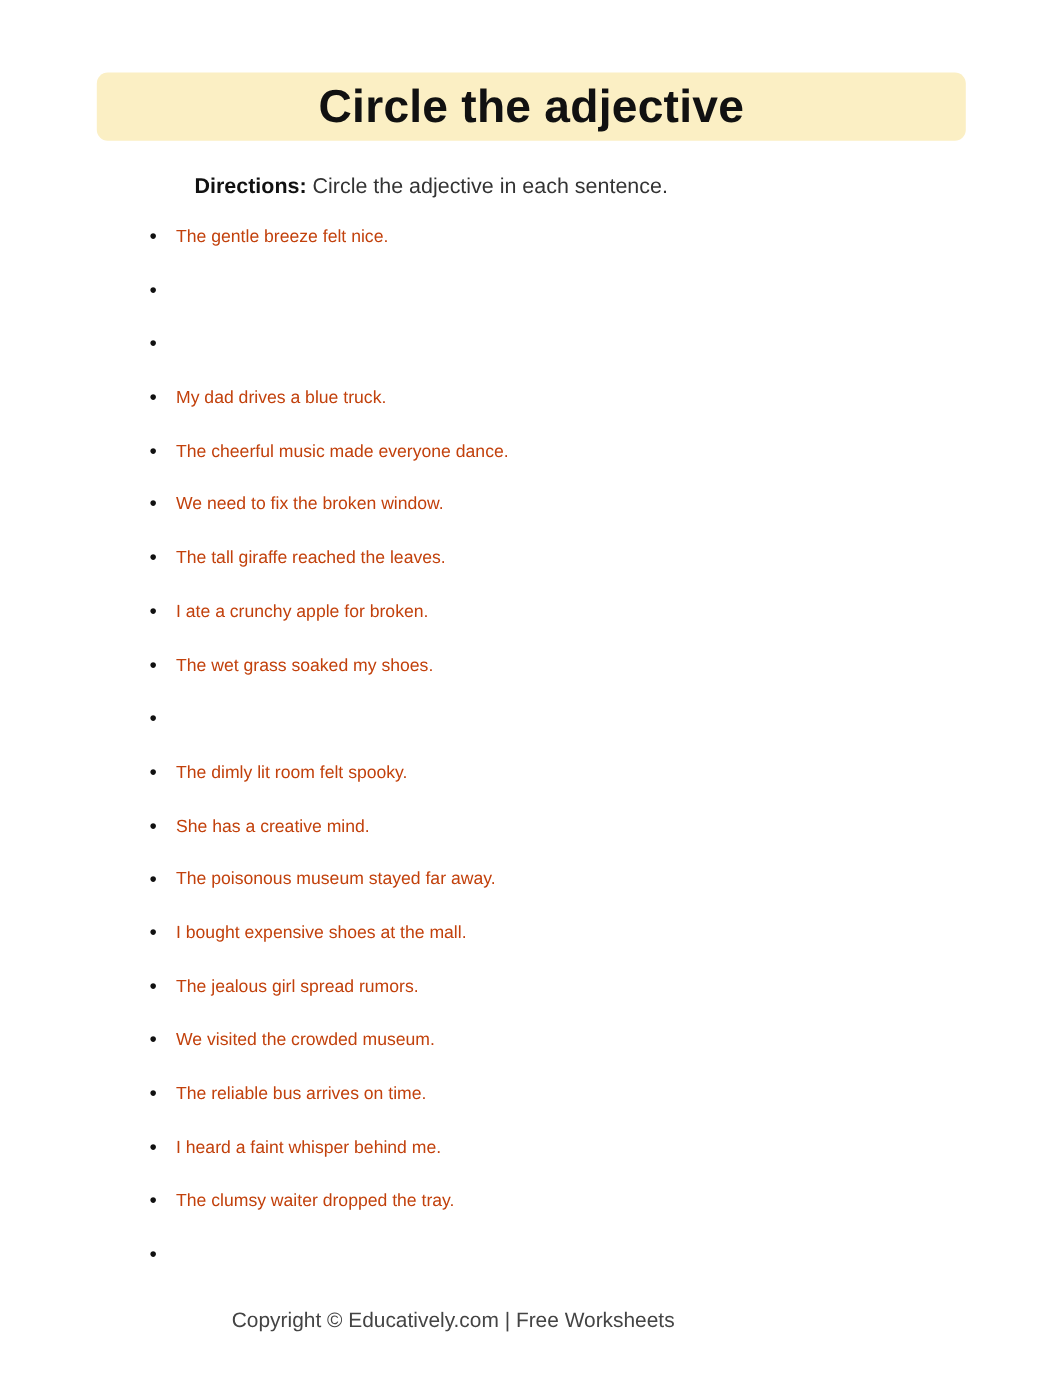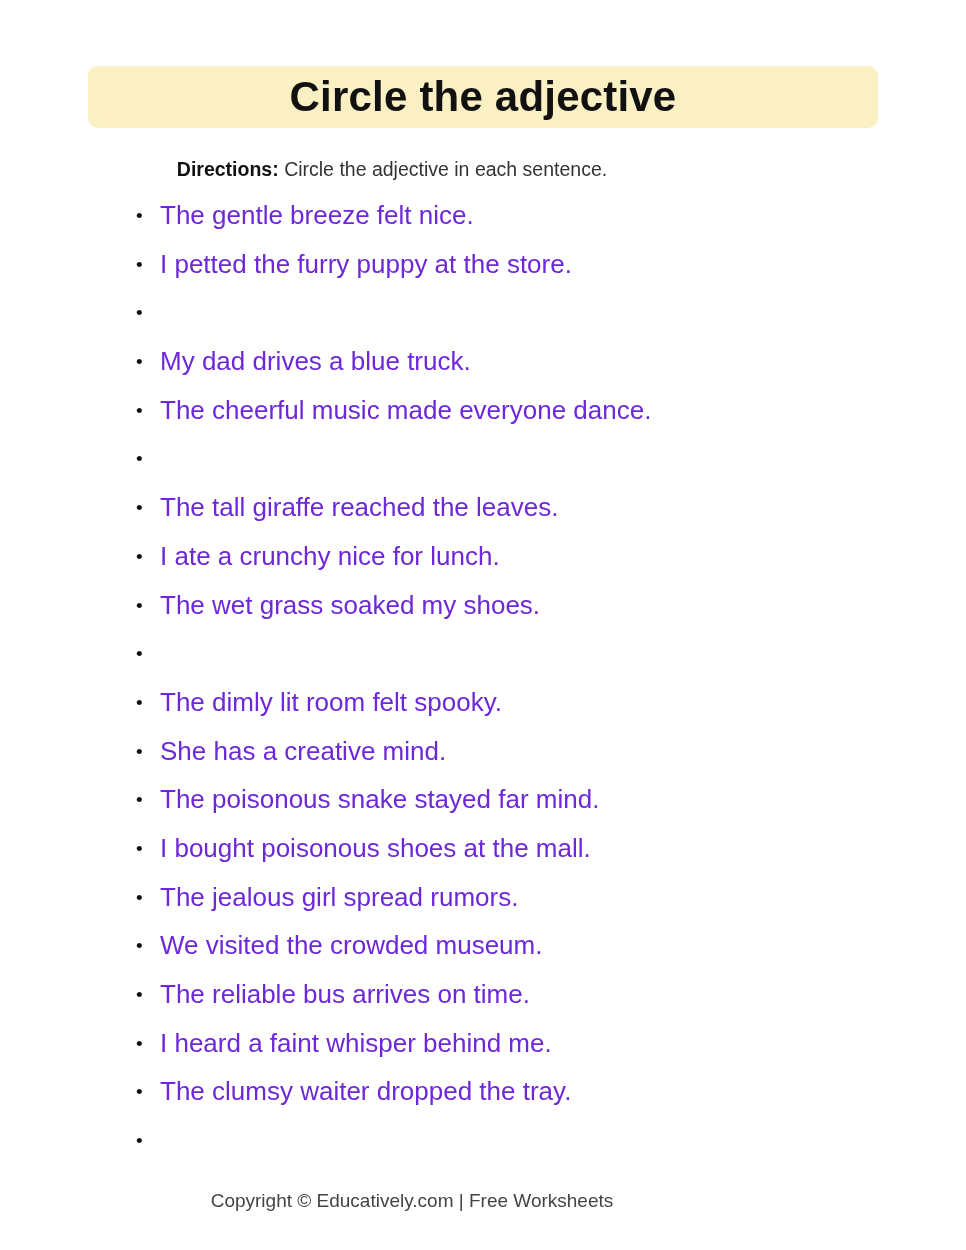--- a/index.html
+++ b/index.html
@@ -85,23 +85,23 @@
     width: 32px;
     flex: 0 0 32px;
     font-size: 19px;
     line-height: 27px;
     color: #111111;
     text-align: left;
     padding-left: 8px;
     box-sizing: border-box;
   }
   .question-text {
-    font-size: 26px;
+    font-size: 16px;
     line-height: 27px;
-    color: #6d28d9;
+    color: #c2410c;
     font-weight: 400;
     white-space: nowrap;
   }
   
   .footer {
     position: absolute;
     left: 0;
     right: 0;
     top: 1190px;
     text-align: center;
@@ -125,66 +125,66 @@
     <span class="directions-body">Circle the adjective in each sentence.</span>
   </div>
 
   <ul class="question-list" id="question-list">
       <li class="question-item">
         <span class="bullet">•</span>
         <span class="question-text">The gentle breeze felt nice.</span>
       </li>
       <li class="question-item">
         <span class="bullet">•</span>
-        <span class="question-text">I petted the furry puppy at the store.</span>
       </li>
       <li class="question-item">
         <span class="bullet">•</span>
       </li>
       <li class="question-item">
         <span class="bullet">•</span>
         <span class="question-text">My dad drives a blue truck.</span>
       </li>
       <li class="question-item">
         <span class="bullet">•</span>
         <span class="question-text">The cheerful music made everyone dance.</span>
       </li>
       <li class="question-item">
         <span class="bullet">•</span>
+        <span class="question-text">We need to fix the broken window.</span>
       </li>
       <li class="question-item">
         <span class="bullet">•</span>
         <span class="question-text">The tall giraffe reached the leaves.</span>
       </li>
       <li class="question-item">
         <span class="bullet">•</span>
-        <span class="question-text">I ate a crunchy nice for lunch.</span>
+        <span class="question-text">I ate a crunchy apple for broken.</span>
       </li>
       <li class="question-item">
         <span class="bullet">•</span>
         <span class="question-text">The wet grass soaked my shoes.</span>
       </li>
       <li class="question-item">
         <span class="bullet">•</span>
       </li>
       <li class="question-item">
         <span class="bullet">•</span>
         <span class="question-text">The dimly lit room felt spooky.</span>
       </li>
       <li class="question-item">
         <span class="bullet">•</span>
         <span class="question-text">She has a creative mind.</span>
       </li>
       <li class="question-item">
         <span class="bullet">•</span>
-        <span class="question-text">The poisonous snake stayed far mind.</span>
-      </li>
-      <li class="question-item">
-        <span class="bullet">•</span>
-        <span class="question-text">I bought poisonous shoes at the mall.</span>
+        <span class="question-text">The poisonous museum stayed far away.</span>
+      </li>
+      <li class="question-item">
+        <span class="bullet">•</span>
+        <span class="question-text">I bought expensive shoes at the mall.</span>
       </li>
       <li class="question-item">
         <span class="bullet">•</span>
         <span class="question-text">The jealous girl spread rumors.</span>
       </li>
       <li class="question-item">
         <span class="bullet">•</span>
         <span class="question-text">We visited the crowded museum.</span>
       </li>
       <li class="question-item">

